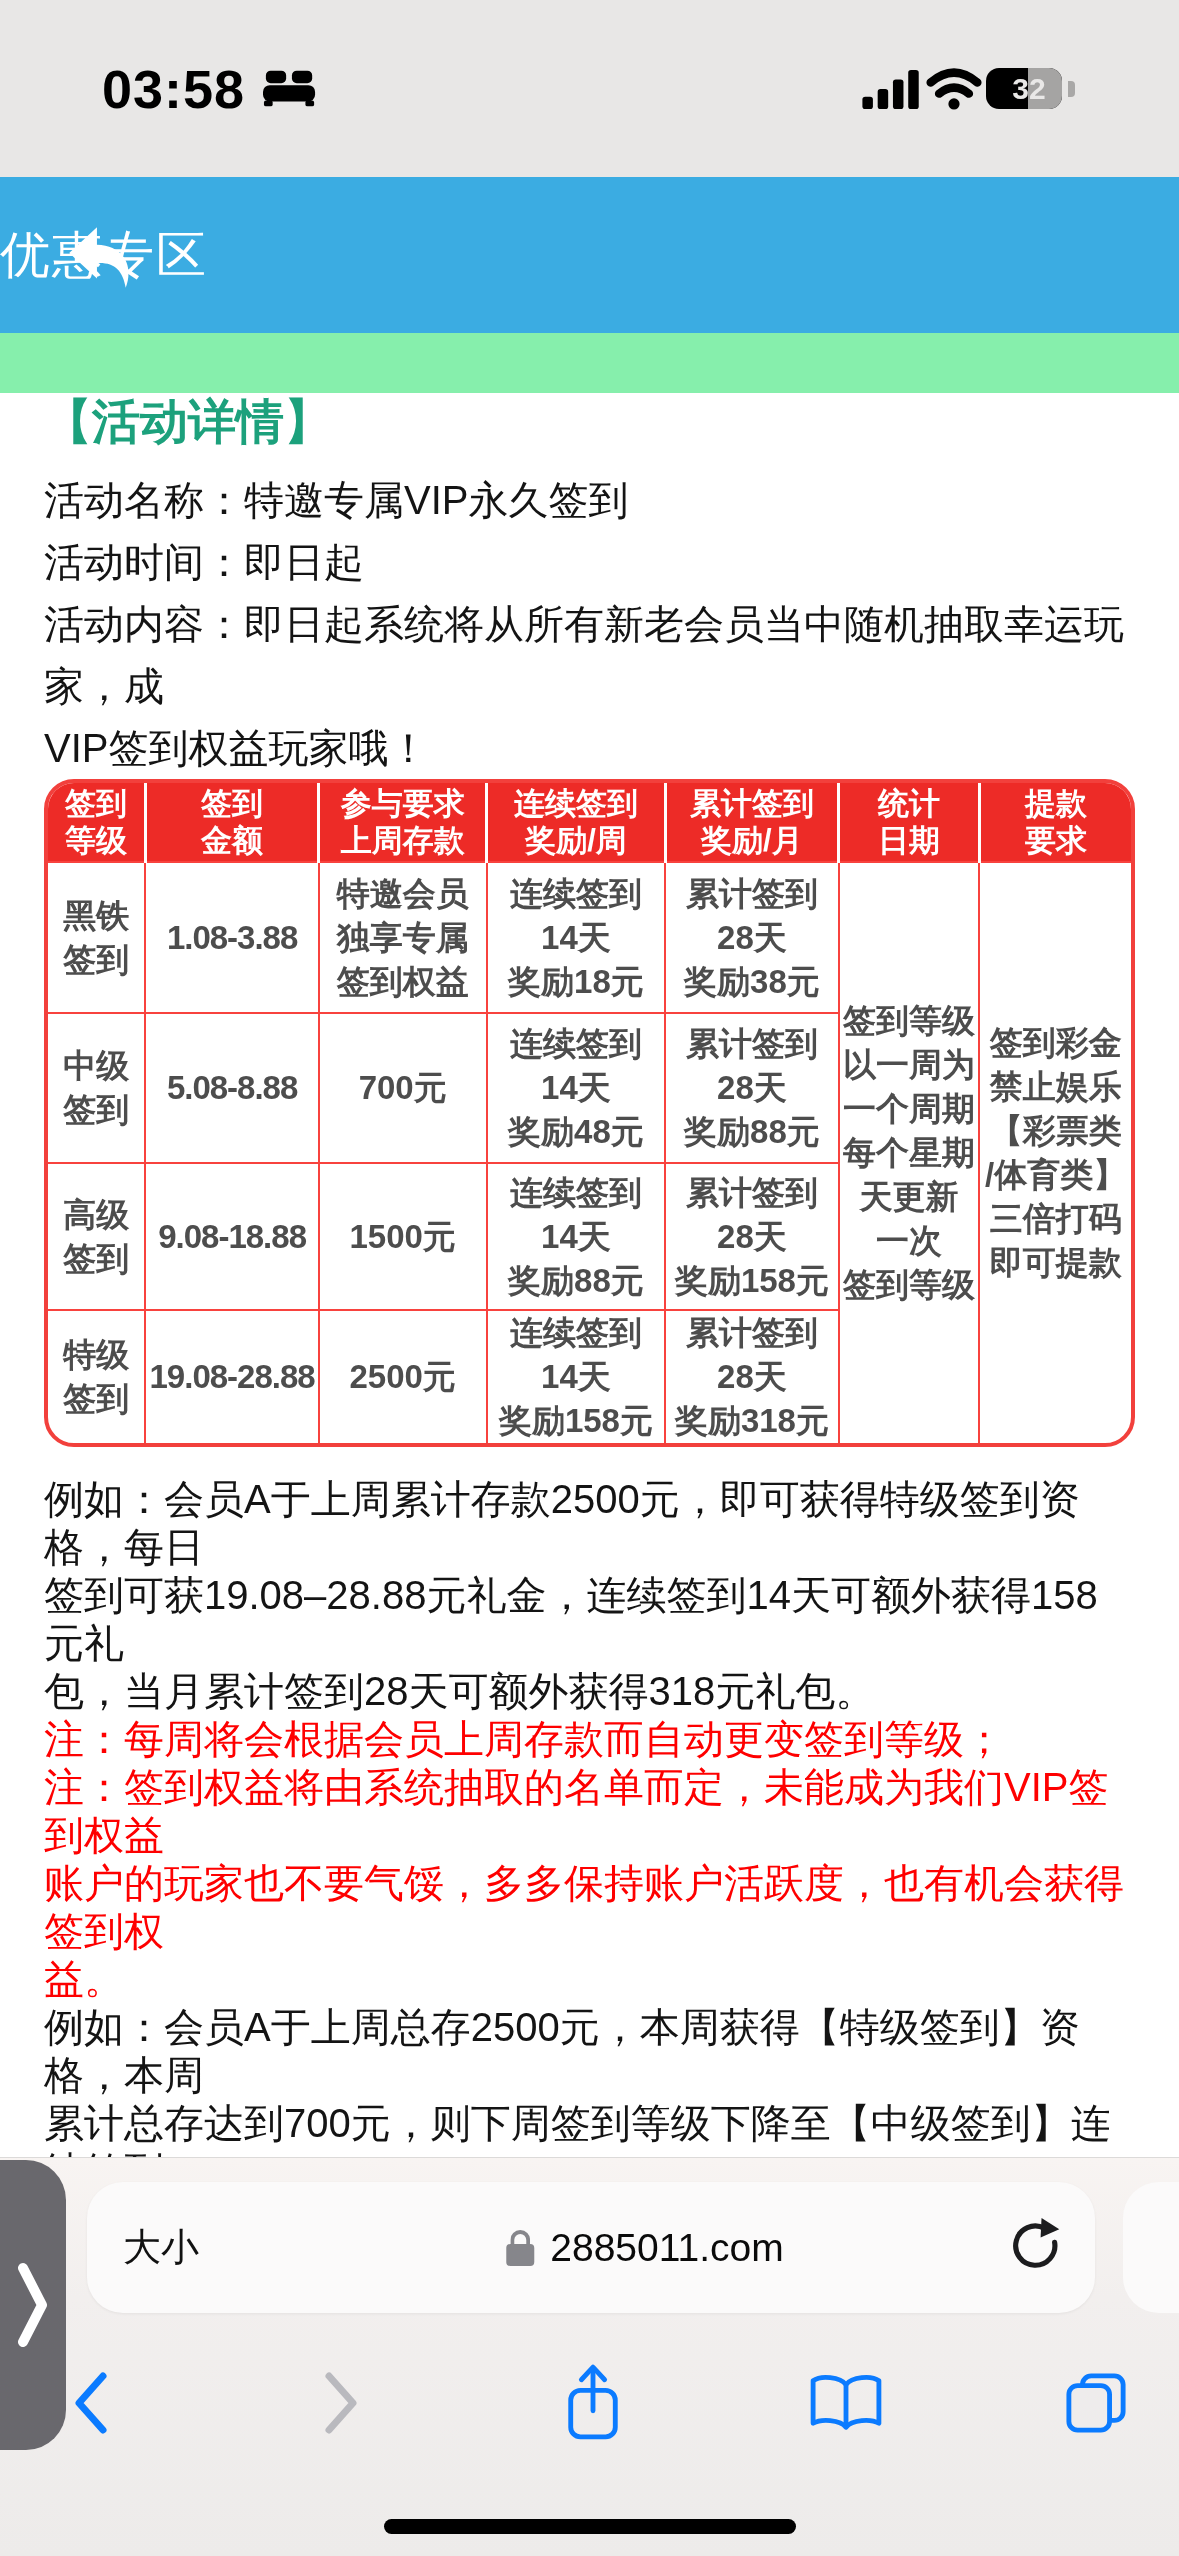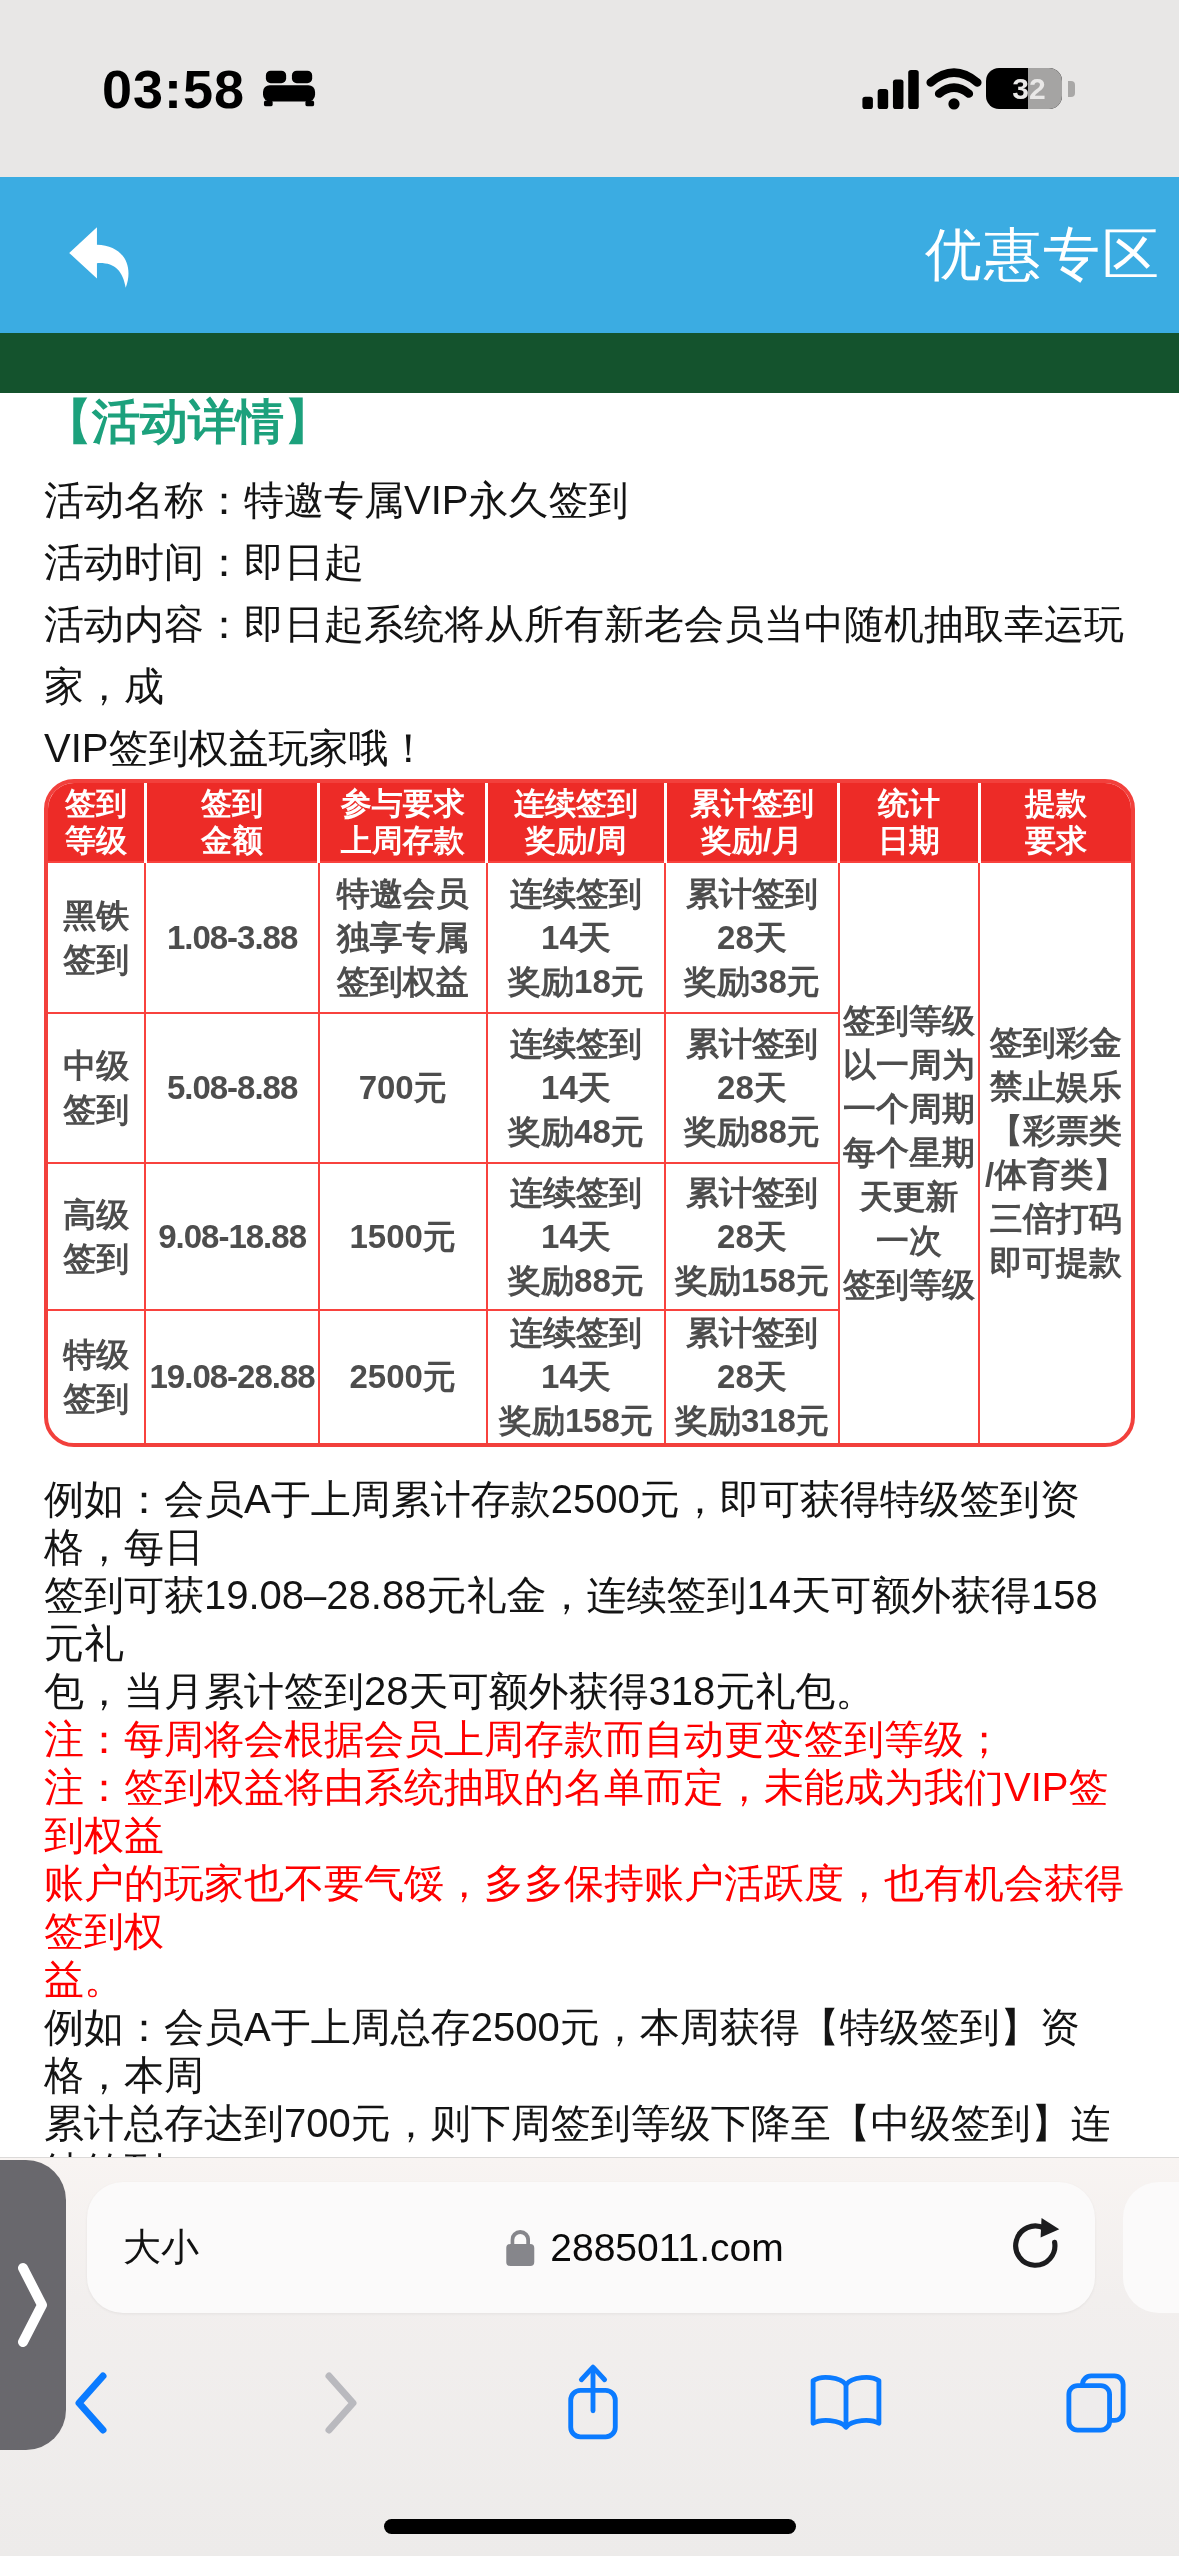--- a/index.html
+++ b/index.html
@@ -1,35 +1,35 @@
 <!DOCTYPE html>
 <html><head>
 <meta charset="utf-8">
 <style>
   html,body{margin:0;padding:0;background:#444;}
-  .phone{position:relative;width:1179px;height:2556px;margin:0 auto;background:#14532d;
+  .phone{position:relative;width:1179px;height:2556px;margin:0 auto;background:#86efac;
          overflow:hidden;font-family:"Liberation Sans","DejaVu Sans",sans-serif;}
 
   
   .statusbar{height:177px;background:#e8e7e6;display:flex;align-items:center;
              padding:0 104px 0 102px;box-sizing:border-box;}
   .sb-time{font-size:54px;font-weight:700;color:#000;letter-spacing:1px;}
   .sb-bed{margin-left:18px;display:flex;align-items:center;}
   .sb-right{margin-left:auto;display:flex;align-items:center;gap:4px;}
   .batt{position:relative;width:76px;height:41px;border-radius:13px;background:#000;overflow:hidden;}
   .batt-gray{position:absolute;right:0;top:0;width:45%;height:100%;background:#a5a4a3;}
   .batt-num{position:absolute;left:0;top:0;width:100%;height:100%;display:flex;align-items:center;
             justify-content:center;font-size:30px;font-weight:700;color:#e9e8e7;padding-left:10px;box-sizing:border-box;}
   .batt-nub{width:7px;height:16px;background:#a9a8a7;border-radius:0 4px 4px 0;margin-left:2px;}
 
   
   .appheader{position:relative;height:156px;background:#3bace2;display:flex;align-items:center;}
   .back-btn{position:absolute;left:58px;top:38px;width:82px;height:82px;display:flex;
             align-items:center;justify-content:center;cursor:pointer;}
-  .app-title{position:absolute;left:0;right:18px;text-align:right;color:#fff;font-size:57px;
+  .app-title{position:absolute;left:0;right:9px;text-align:left;color:#fff;font-size:50px;
              font-weight:400;letter-spacing:2px;}
 
   
   .content{padding:0 44px;background:#fff;}
   .sec-title{margin:60px 0 18px 0;font-size:48px;line-height:58px;font-weight:700;color:#1ca17c;}
   .tline{font-size:40px;line-height:62px;color:#141414;}
   .nline{font-size:40px;line-height:48px;color:#141414;}
   .nline.red{color:#fe0000;}
   .notes{margin-top:28px;}
 

